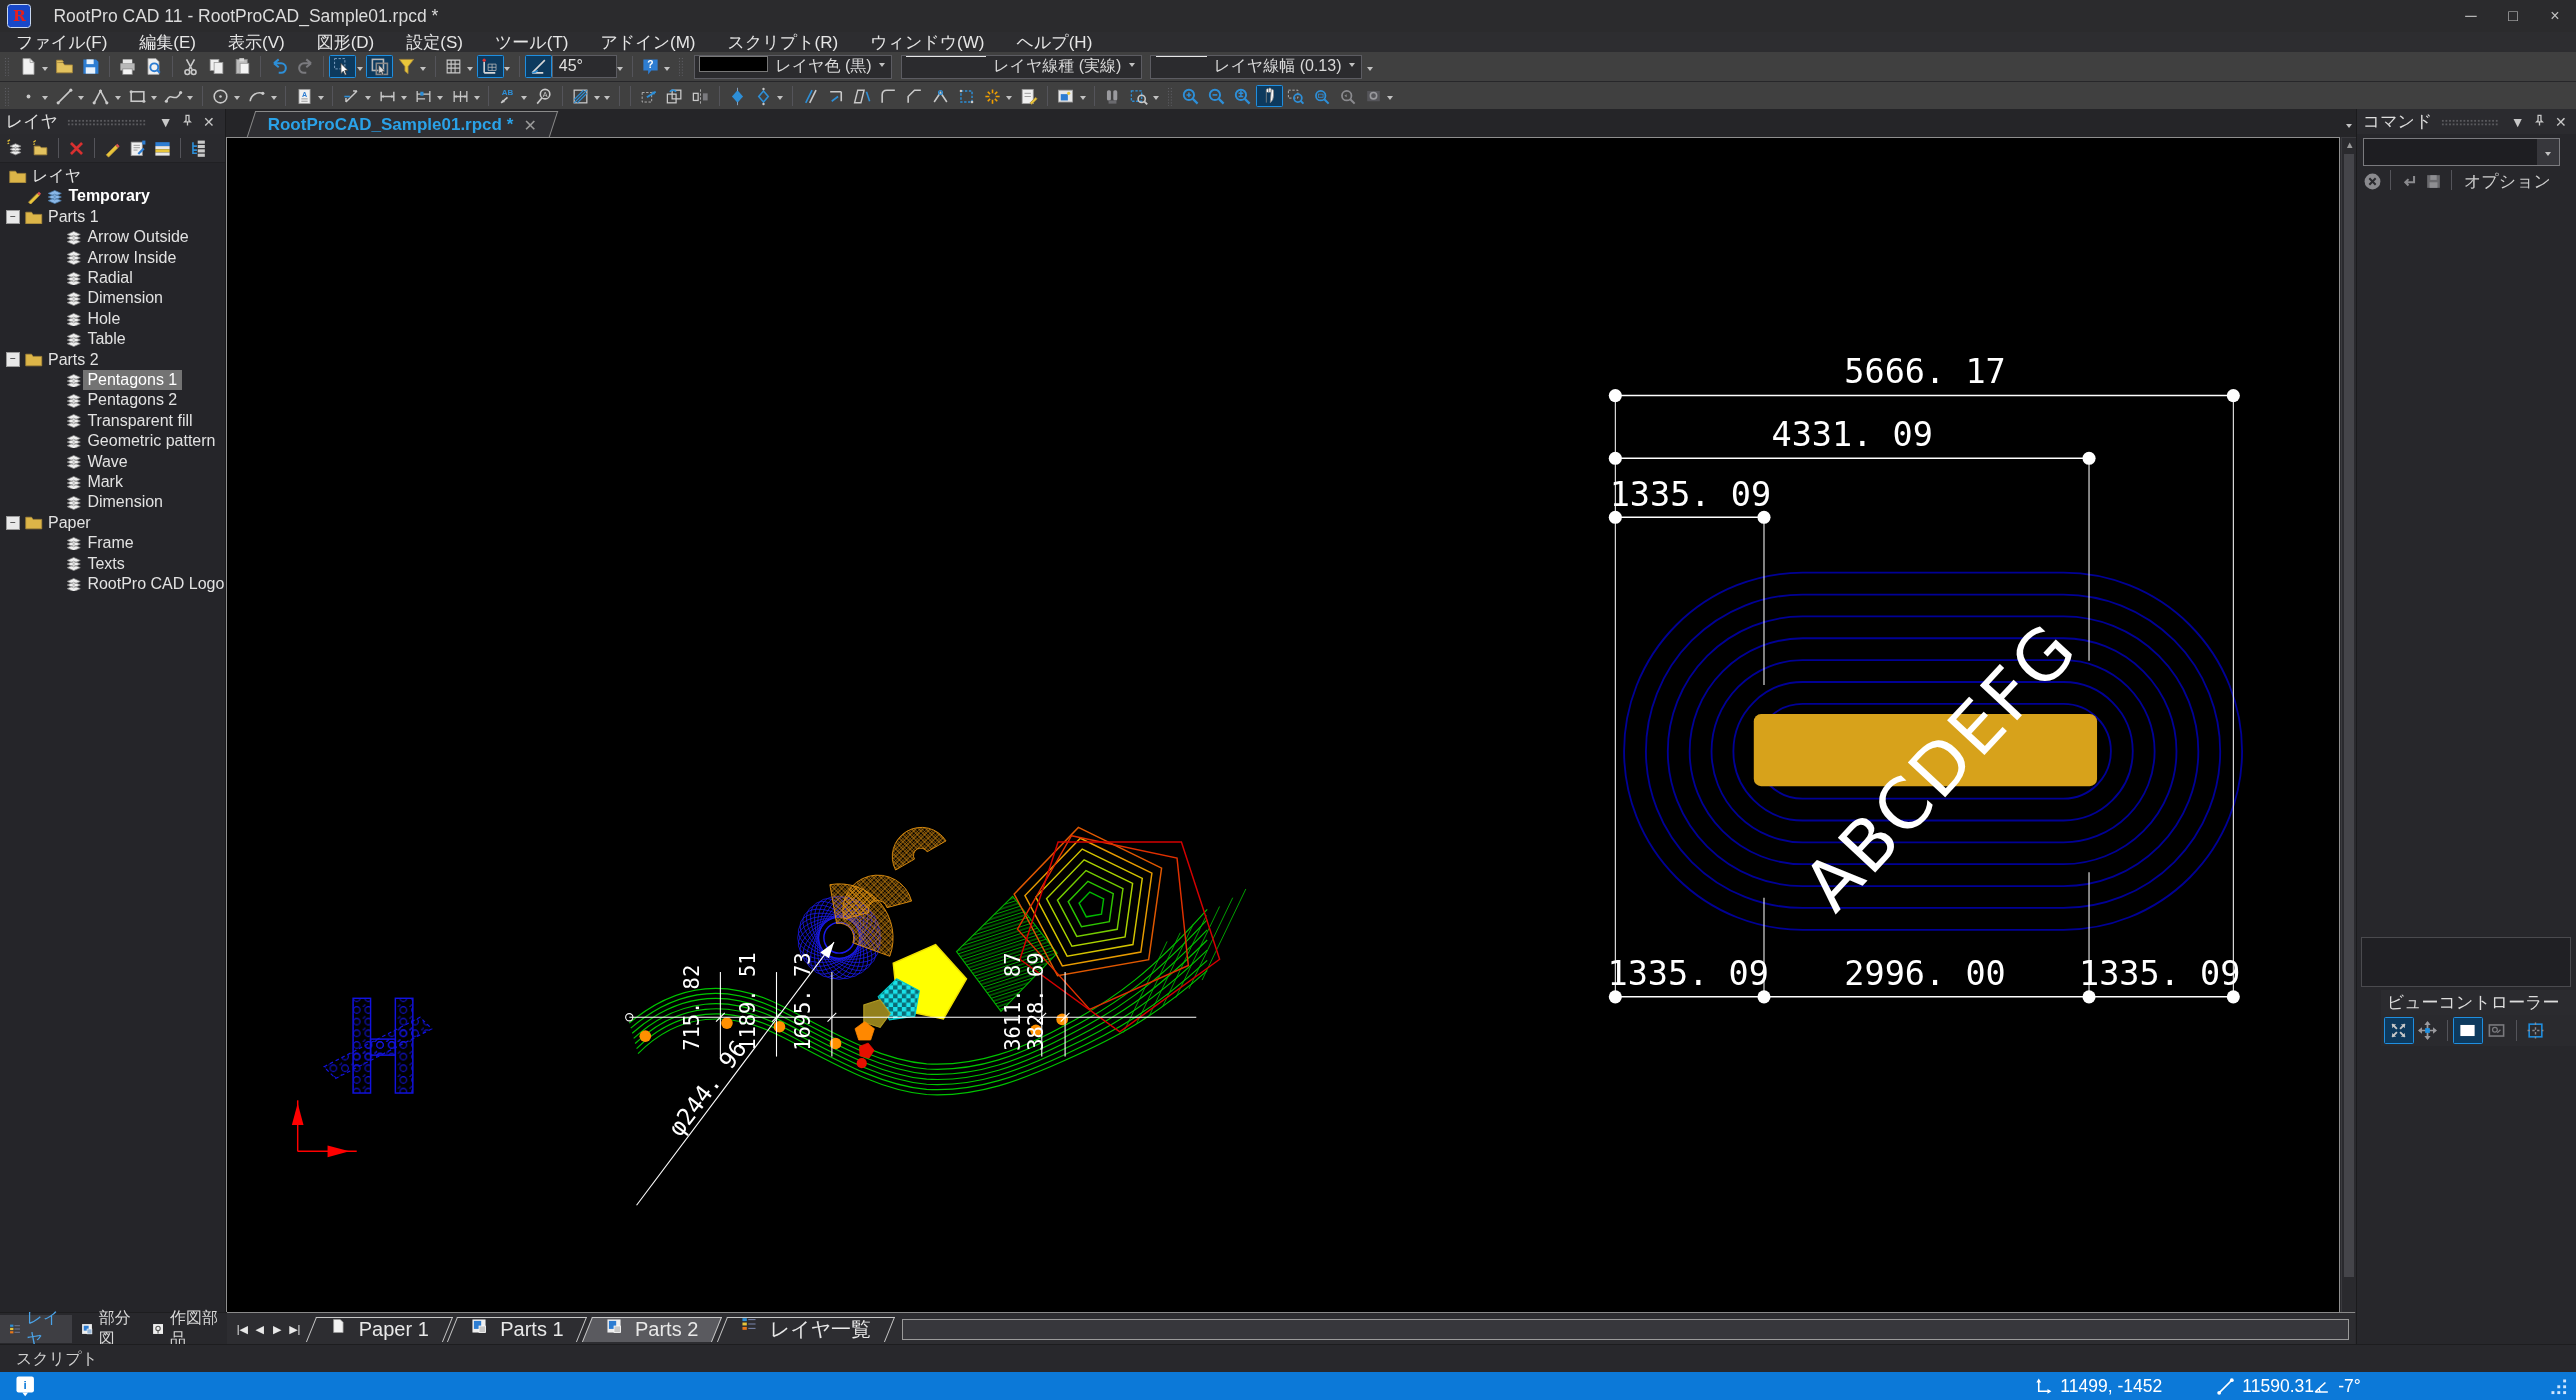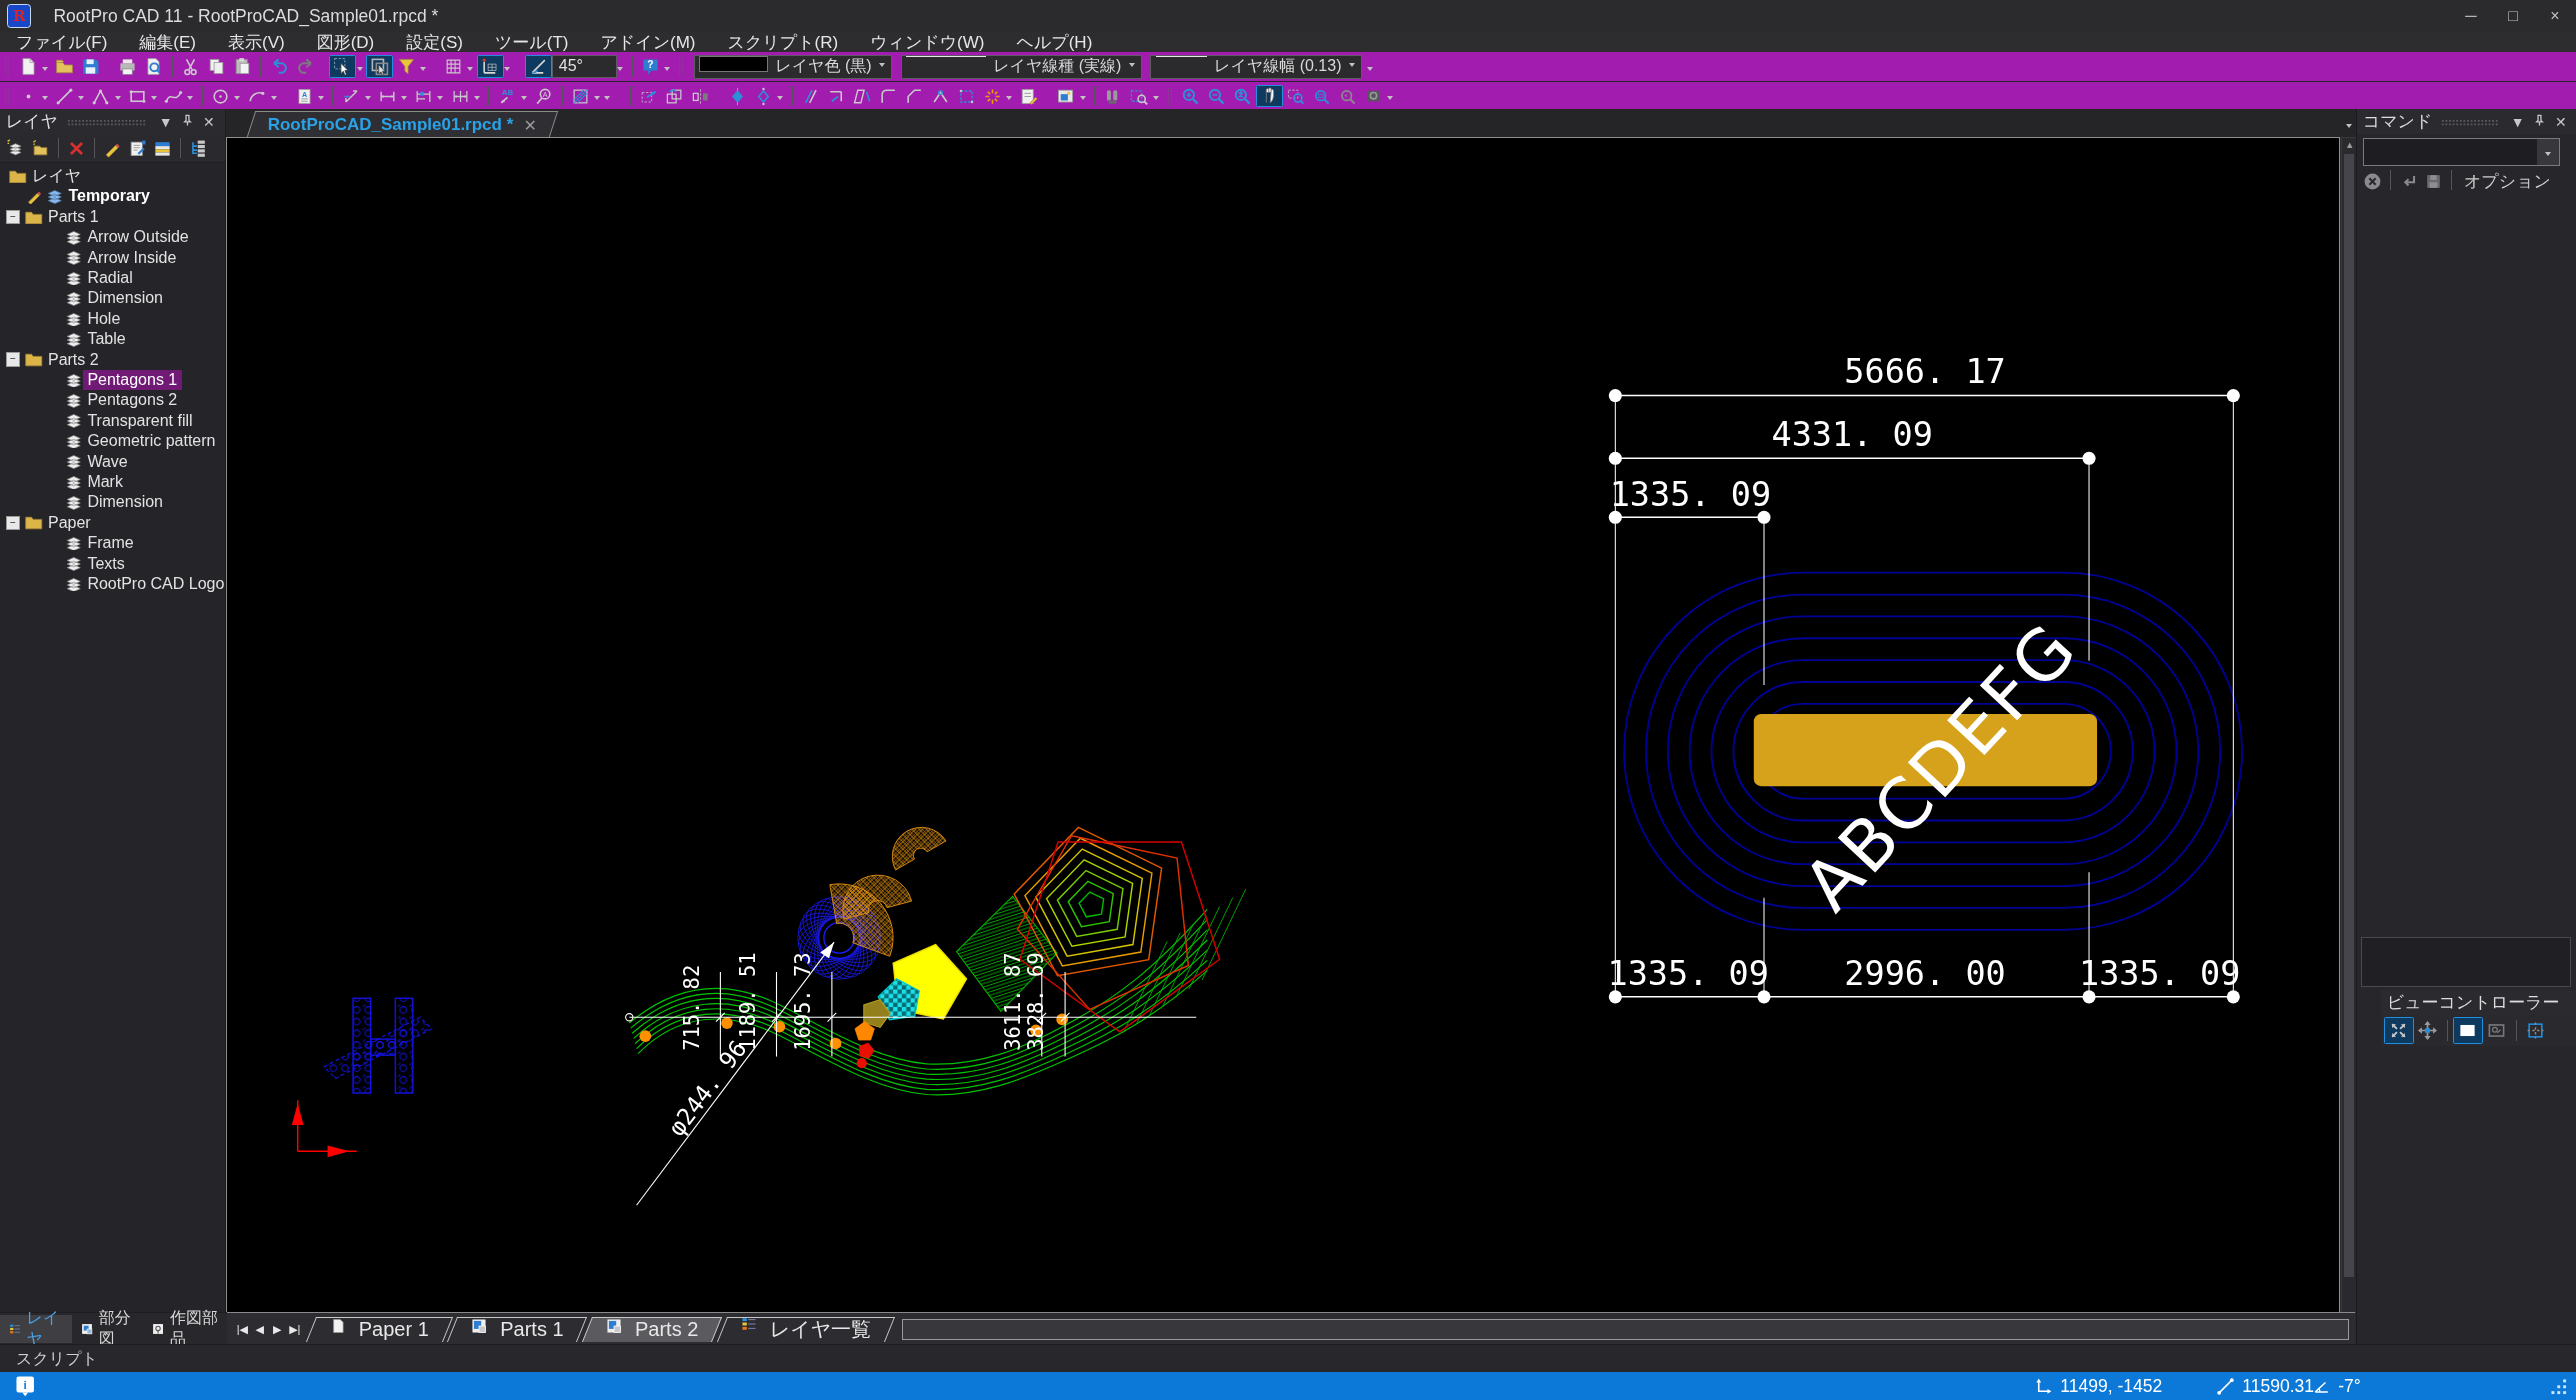--- a/index.html
+++ b/index.html
@@ -9,21 +9,21 @@
   
   #titlebar{left:0;top:0;width:2576px;height:32px;background:#2b2b2d;display:flex;align-items:center;}
   #applogo{width:22px;height:22px;margin:0 10.2px 0 7.3px;background:#1848c8;border:1.5px solid #c8d8f0;border-radius:3.6px;
            display:flex;align-items:center;justify-content:center;color:#e02020;font-weight:bold;font-size:15.3px;font-family:"DejaVu Serif",serif;}
   #wtitle{font-size:17.5px;color:#dcdcdc;margin-left:12px;}
   #wbtns{margin-left:auto;display:flex;}
   .wb{width:42px;height:32px;display:flex;align-items:center;justify-content:center;color:#c0c0c0;font-size:16px;}
   #menubar{left:0;top:32px;width:2576px;height:20.4px;background:#2d2d30;display:flex;align-items:center;border-bottom:0.7px solid #252527;}
   .mi{padding:0 16px;font-size:17px;color:#e6e6e6;height:20.4px;display:flex;align-items:center;}
   
-  .toolbar{left:0;width:2576px;background:#a21caf;display:flex;align-items:center;border-bottom:0.7px solid #27272a;}
+  .toolbar{left:0;width:2576px;background:#404040;display:flex;align-items:center;border-bottom:0.7px solid #27272a;}
   #toolbar1{top:52px;height:29px;}
   #toolbar2{top:82px;height:28px;}
   .drag{width:5.1px;height:19px;margin:0 5.8px 0 4.4px;background-image:radial-gradient(#63636a 0.9px,transparent 0.9px);background-size:2.9px 2.9px;}
   .sep{width:0.7px;height:20.4px;background:#54545a;margin:0 5.1px;}
   .tb{width:26px;height:23px;display:flex;align-items:center;justify-content:center;border-radius:1.5px;flex:none;}
   .tb svg{width:19px;height:19px;}
   .tb.hl{border:1.5px solid #1f8fe0;background:#0d3a5e;width:25px;height:20.4px;}
   .dd{width:0;height:0;border:3.6px solid transparent;border-top:4.4px solid #c2c2c2;margin:7.3px 3.6px 0 0.7px;flex:none;}
   .combo{height:22px;background:#2b2b2e;border:0.7px solid #5c5c62;display:flex;align-items:flex-start;margin:0 4.4px;padding:0 4.4px;font-size:16px;color:#d8d8d8;}
   .combo .dd{margin:7.3px 1.5px 0 7.3px;}
@@ -37,21 +37,21 @@
   .phead .t{font-size:17px;color:#dddddd;white-space:nowrap;}
   .pdots{flex:1;height:7.3px;margin:2.9px 7.3px 0 8.7px;background-image:radial-gradient(#5a5a5e 0.9px,transparent 0.9px);background-size:3.6px 3.6px;}
   .hbtn{color:#c8c8c8;font-size:14px;padding:0 4.4px;flex:none;}
   .hbtn svg{width:13px;height:13px;}
   #ltoolbar{height:28px;display:flex;align-items:center;padding:0 2.9px;background:#2a2a2e;border-bottom:0.7px solid #202023;}
   #ltoolbar .tb{width:25px;height:22px;}
   .tree{padding-top:2.9px;font-size:16px;}
   .trow{display:flex;align-items:center;height:20.4px;white-space:nowrap;}
   .trow .lbl{padding:0.7px 4.4px;color:#e2e2e2;}
   .trow.cur .lbl{font-weight:bold;color:#ffffff;}
-  .trow.sel .lbl{background:#701a75;color:#fff;}
+  .trow.sel .lbl{background:#737373;color:#fff;}
   .ti{display:inline-flex;width:19px;height:16px;flex:none;align-items:center;justify-content:center;}
   .ti svg{width:17.5px;height:14.6px;}
   .exp{width:12.4px;height:12.4px;background:#e8e8e8;border:0.7px solid #9a9a9a;color:#222;font-size:10.2px;line-height:11px;
        text-align:center;margin:0 4.4px 0 5.8px;flex:none;}
   .ind-root{padding-left:8.7px;}
   .ind-cur{padding-left:26px;}
   .ind-child{padding-left:64px;}
   
   #tabbar{left:226px;top:109px;width:2130px;height:28px;background:#252528;display:flex;align-items:flex-end;}
   #doctab{margin-left:25px;height:25px;background:#2f2f33;border:0.7px solid #8a8a8a;border-bottom:none;transform:skewX(-18deg);

